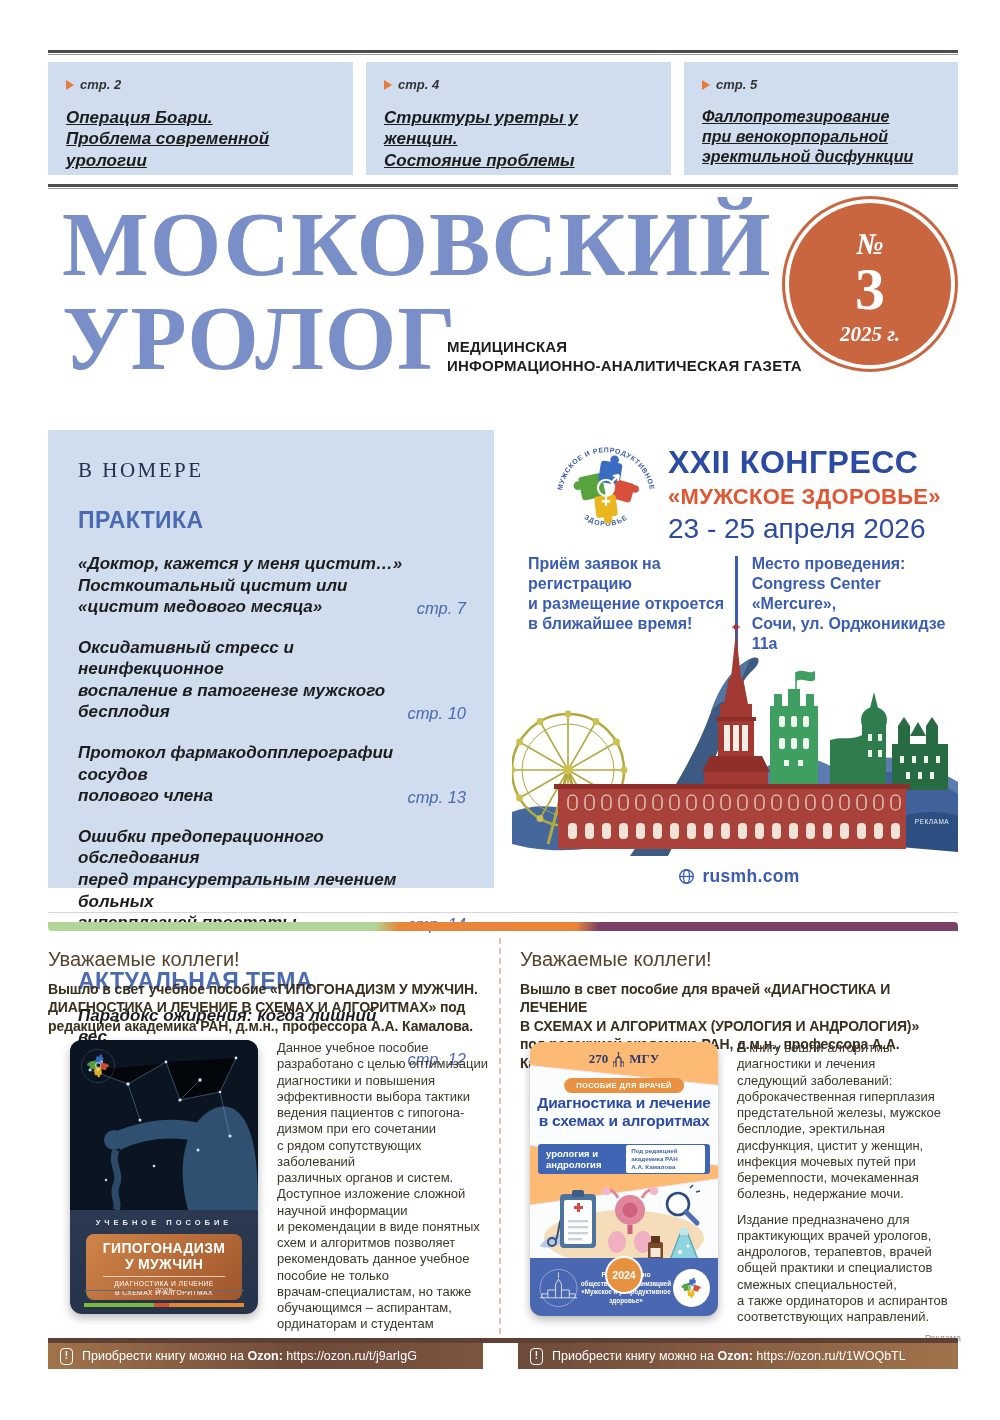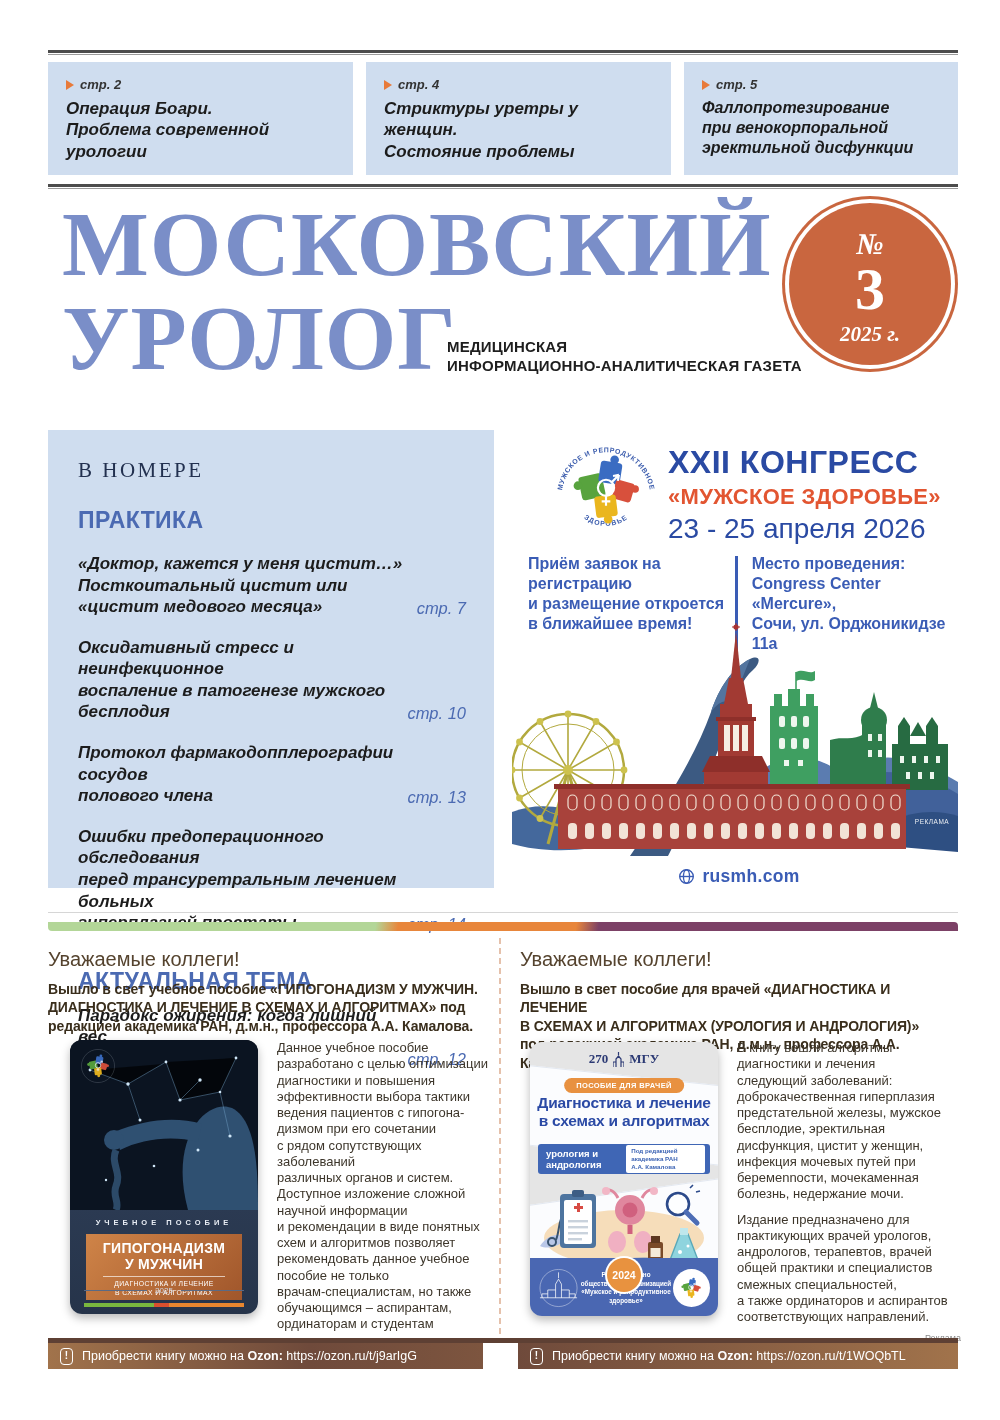--- a/index.html
+++ b/index.html
@@ -12,21 +12,21 @@
 
   
   .rule-double { position:absolute; left:48px; right:42px; height:5px;
     border-top:3px solid #4c4c4c; border-bottom:1px solid #9b9b9b; }
   .rule-thin { position:absolute; left:48px; right:42px; height:1px; background:#d6d6d6; }
 
   
   .teaser { position:absolute; top:62px; height:113px; background:#cfddef; padding:15px 18px 0 18px; }
   .teaser-page { display:flex; align-items:center; gap:6px; font-size:13px; font-style:italic; font-weight:bold; color:#333; }
   .tri { width:0; height:0; border-left:8px solid #e87a3a; border-top:5px solid transparent; border-bottom:5px solid transparent; }
-  .teaser-title { margin-top:6px; font-size:17px; font-weight:bold; font-style:italic; color:#1c1c1c; line-height:1.25; }
+  .teaser-title { margin-top:15px; font-size:17px; font-weight:bold; font-style:italic; color:#1c1c1c; line-height:1.25;text-decoration:underline; }
   .teaser-3 .teaser-title { font-size:16px; }
 
   
   .mast-title { position:absolute; left:62px; color:#7a8ec8; font-family:"Liberation Serif", serif;
     font-weight:bold; font-size:92px; line-height:.92; letter-spacing:1px; }
   .mast-sub { position:absolute; left:447px; top:338px; color:#1e1e1e; font-weight:bold;
     font-size:15px; line-height:1.25; letter-spacing:.2px; }
   .issue-circle { position:absolute; left:789px; top:203px; width:162px; height:162px;
     background:#c9663f; border-radius:50%;
     box-shadow:0 0 0 4px #fff, 0 0 0 7px #c9663f;
@@ -70,32 +70,32 @@
   .greeting { font-size:20px; color:#55432e; }
   .intro { margin-top:9px; font-size:14px; font-weight:bold; color:#3a2e1c; line-height:1.32; letter-spacing:-.1px; }
 
   .cover { position:absolute; width:188px; height:274px; border-radius:12px; overflow:hidden;
     box-shadow:0 4px 10px rgba(0,0,0,.28); }
   .cover1 { left:70px; top:1040px; background:linear-gradient(180deg,#0a131f 0px,#0e1a2b 168px,#2b3a52 168px,#26344a 100%); }
   .c1-img { position:absolute; left:0; top:0; }
   .c1-logo { position:absolute; left:10px; top:8px; width:36px; height:36px; opacity:.95; }
   .c1-series { position:absolute; top:178px; width:100%; text-align:center; color:#e8edf4;
     font-size:7.5px; letter-spacing:4px; font-weight:bold; }
-  .c1-box { position:absolute; top:194px; left:16px; right:16px; height:66px; border-radius:0;
+  .c1-box { position:absolute; top:194px; left:16px; right:16px; height:66px; border-radius:8px;
     background:linear-gradient(135deg,#cf8448,#a0562b); text-align:center; padding-top:7px; color:#fff; }
   .c1-box-title { font-size:14px; font-weight:bold; line-height:1.12; letter-spacing:.3px; }
   .c1-box-rule { width:78%; height:1px; background:rgba(255,255,255,.65); margin:4px auto 3px auto; }
   .c1-box-sub { font-size:6.8px; line-height:1.3; letter-spacing:.4px; }
   .c1-year { position:absolute; top:246px; left:14px; right:14px; display:flex; align-items:center; gap:8px;
     color:#cfd6e2; font-size:8px; }
   .c1-year:before,.c1-year:after { content:""; flex:1; height:1px; background:#5a6a85; }
   .c1-strip { position:absolute; bottom:7px; left:14px; right:14px; height:4px;
     background:linear-gradient(90deg,#7ab83e 0 44%,#d94f2e 44% 53%,#e8862f 53% 100%); }
 
-  .cover2 { left:530px; top:1042px; background:#e5e5e5; }
+  .cover2 { left:530px; top:1042px; background:#fdba74; }
   .c2-deco { position:absolute; width:260px; height:80px; background:#fbfcfe; border:1px solid #e3e8f0; }
   .c2-mgu { position:absolute; top:9px; width:100%; display:flex; justify-content:center; align-items:center;
     gap:5px; color:#2c3a74; font-family:"Liberation Serif", serif; font-weight:bold; font-size:13px; }
   .c2-badge { position:absolute; top:36px; left:50%; transform:translateX(-50%); background:#e89140;
     color:#fff; font-size:7.5px; font-weight:bold; letter-spacing:.4px; border-radius:8px;
     padding:3px 12px; white-space:nowrap; }
   .c2-title { position:absolute; top:52px; width:100%; text-align:center; color:#2b4aa5;
     font-size:15.5px; font-weight:bold; line-height:1.15; letter-spacing:-.2px; }
   .c2-bar { position:absolute; top:102px; left:8px; right:8px; height:30px; background:#3f66b5;
     border-radius:3px; display:flex; align-items:center; padding:0 5px 0 8px; justify-content:space-between; }

